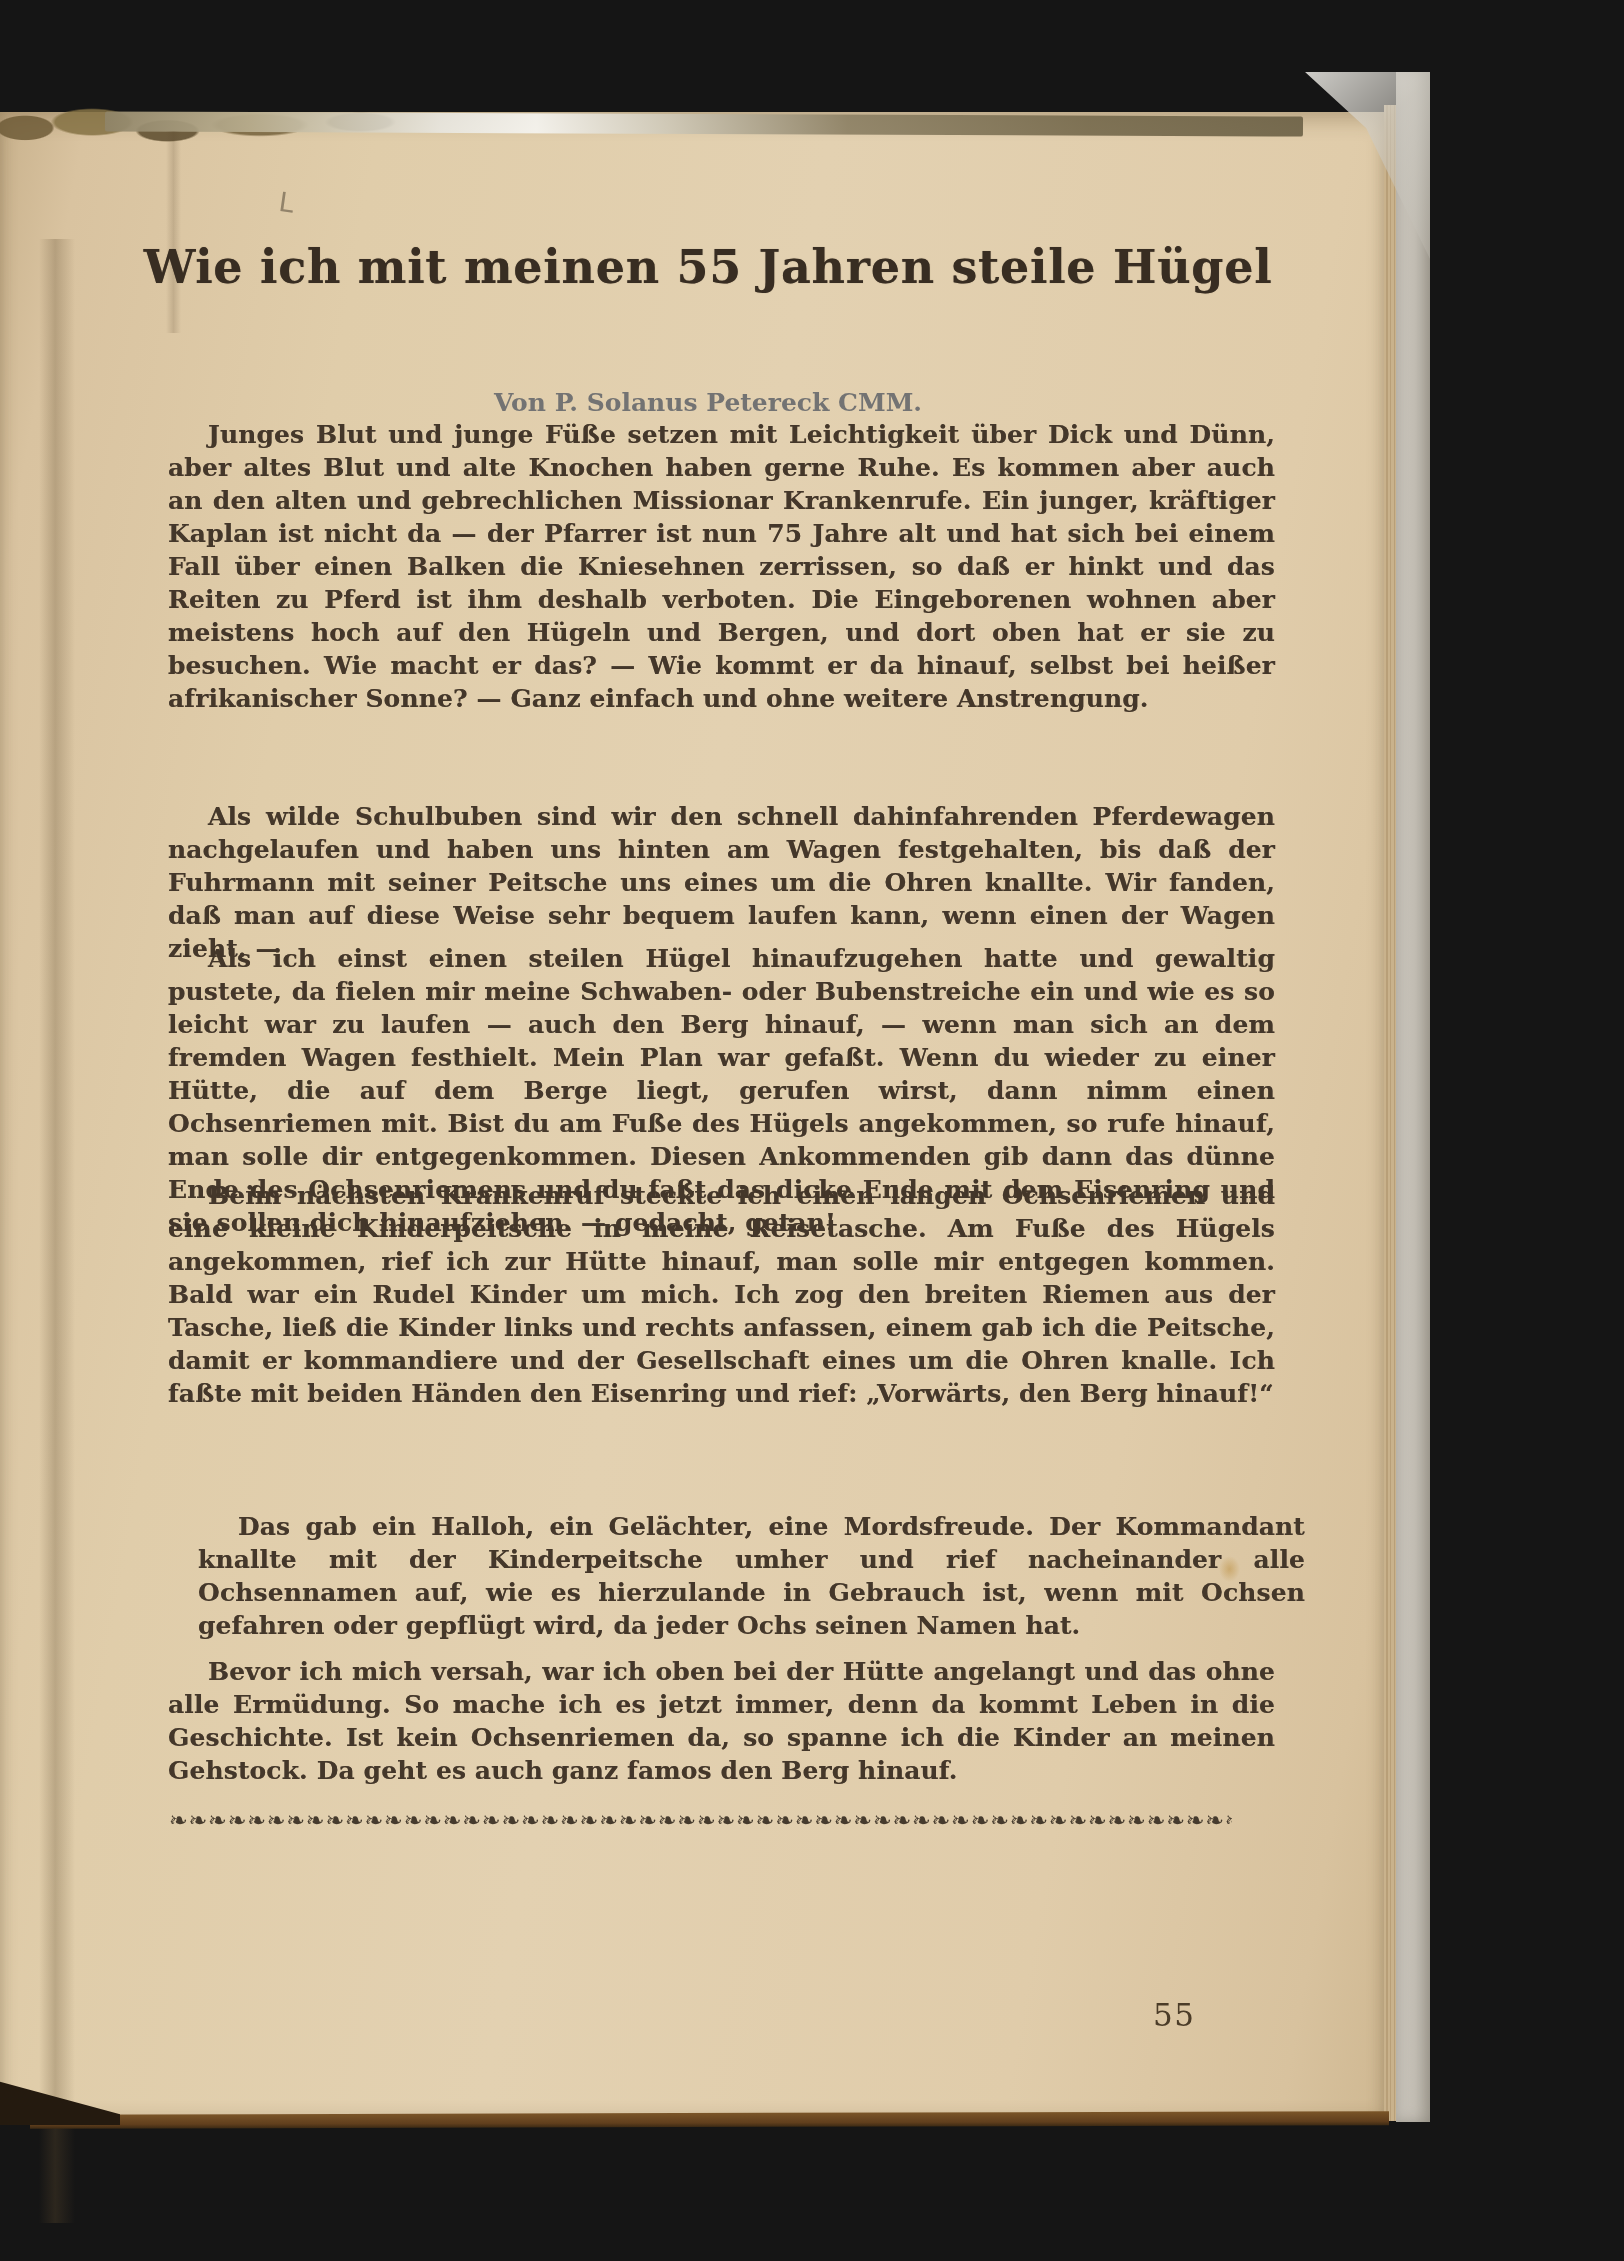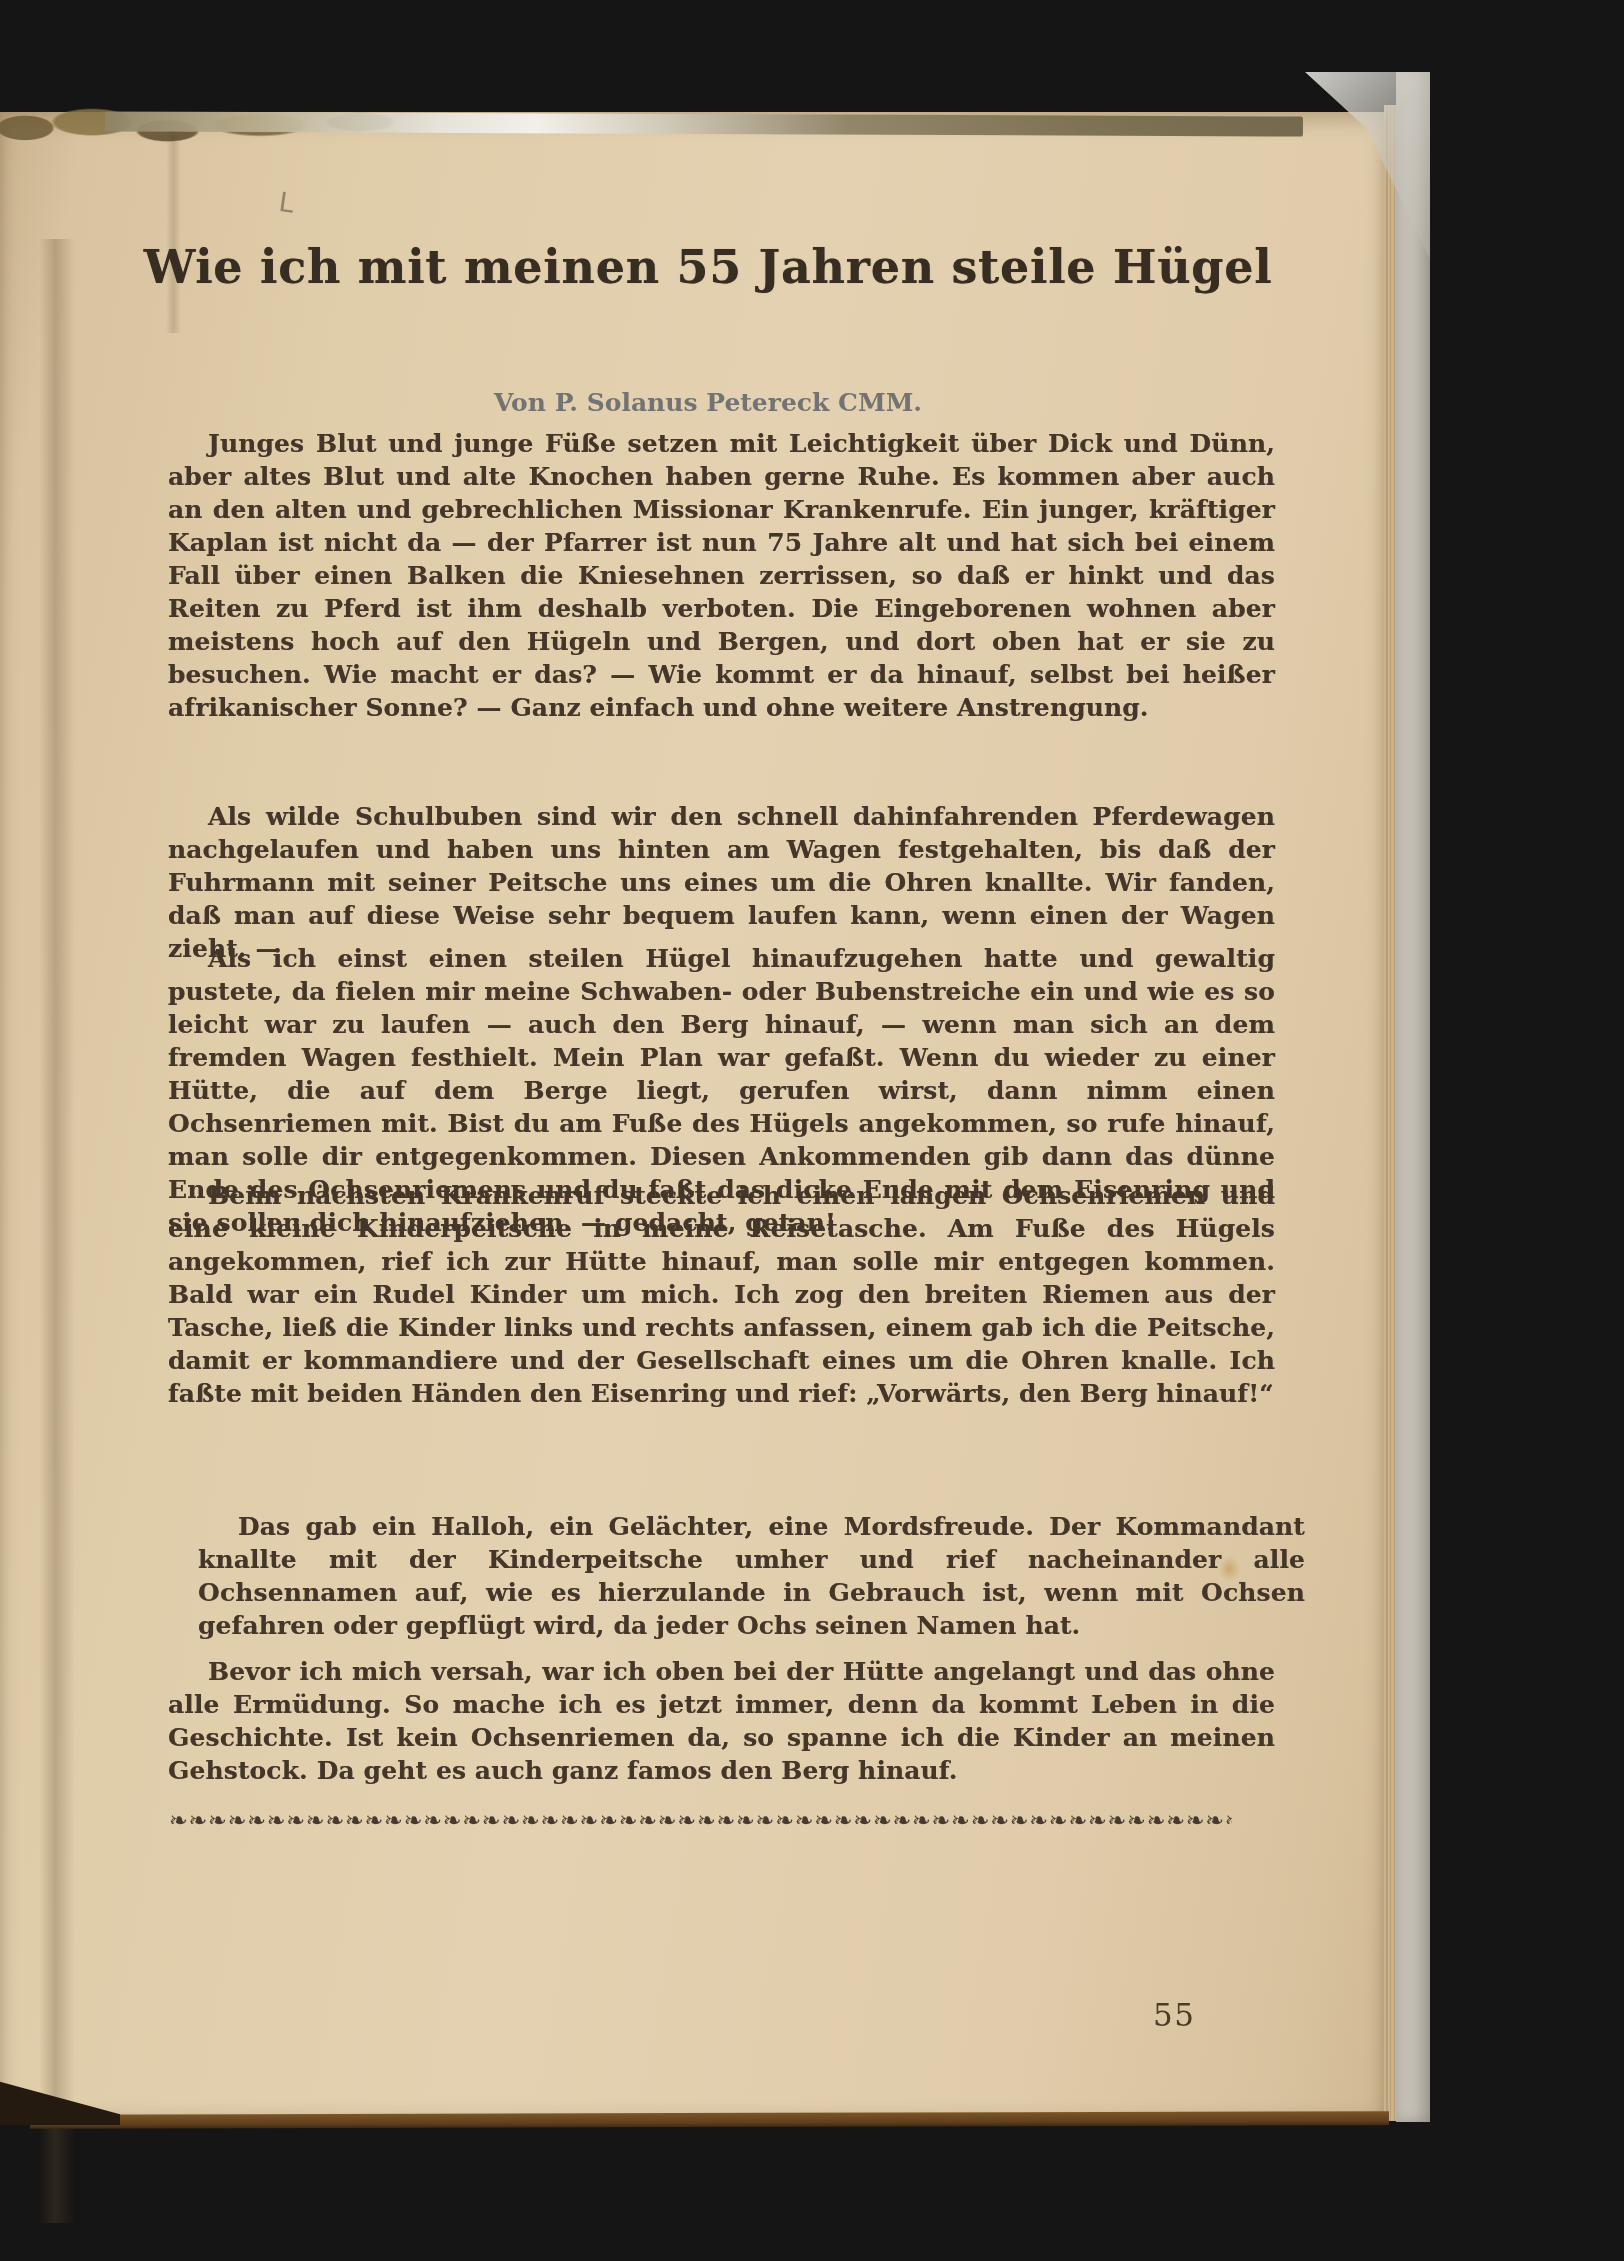--- a/index.html
+++ b/index.html
@@ -88,21 +88,21 @@
     text-align:center;color:#737373;
     font-weight:bold;font-size:25px;
   }
   .body-par{
     position:absolute;left:168px;width:1107px;margin:0;
     color:#44372a;font-weight:bold;
     font-size:25px;line-height:33px;
     text-align:justify;text-indent:40px;letter-spacing:0.1px;
     text-shadow:0 0 0.4px rgba(68,55,42,.55);
   }
-  .p1{top:427px;}
+  .p1{top:418px;}
   .p2{top:800px;}
   .p3{top:942px;}
   .p4{top:1179px;}
   .p5{top:1510px;margin-left:30px;}
   .p6{top:1655px;}
   .section-divider{
     position:absolute;left:169px;top:1807px;width:1063px;height:36px;
     white-space:nowrap;overflow:hidden;
     font-size:22.5px;letter-spacing:0.7px;color:#453a2d;
     font-family:"DejaVu Sans",sans-serif;

